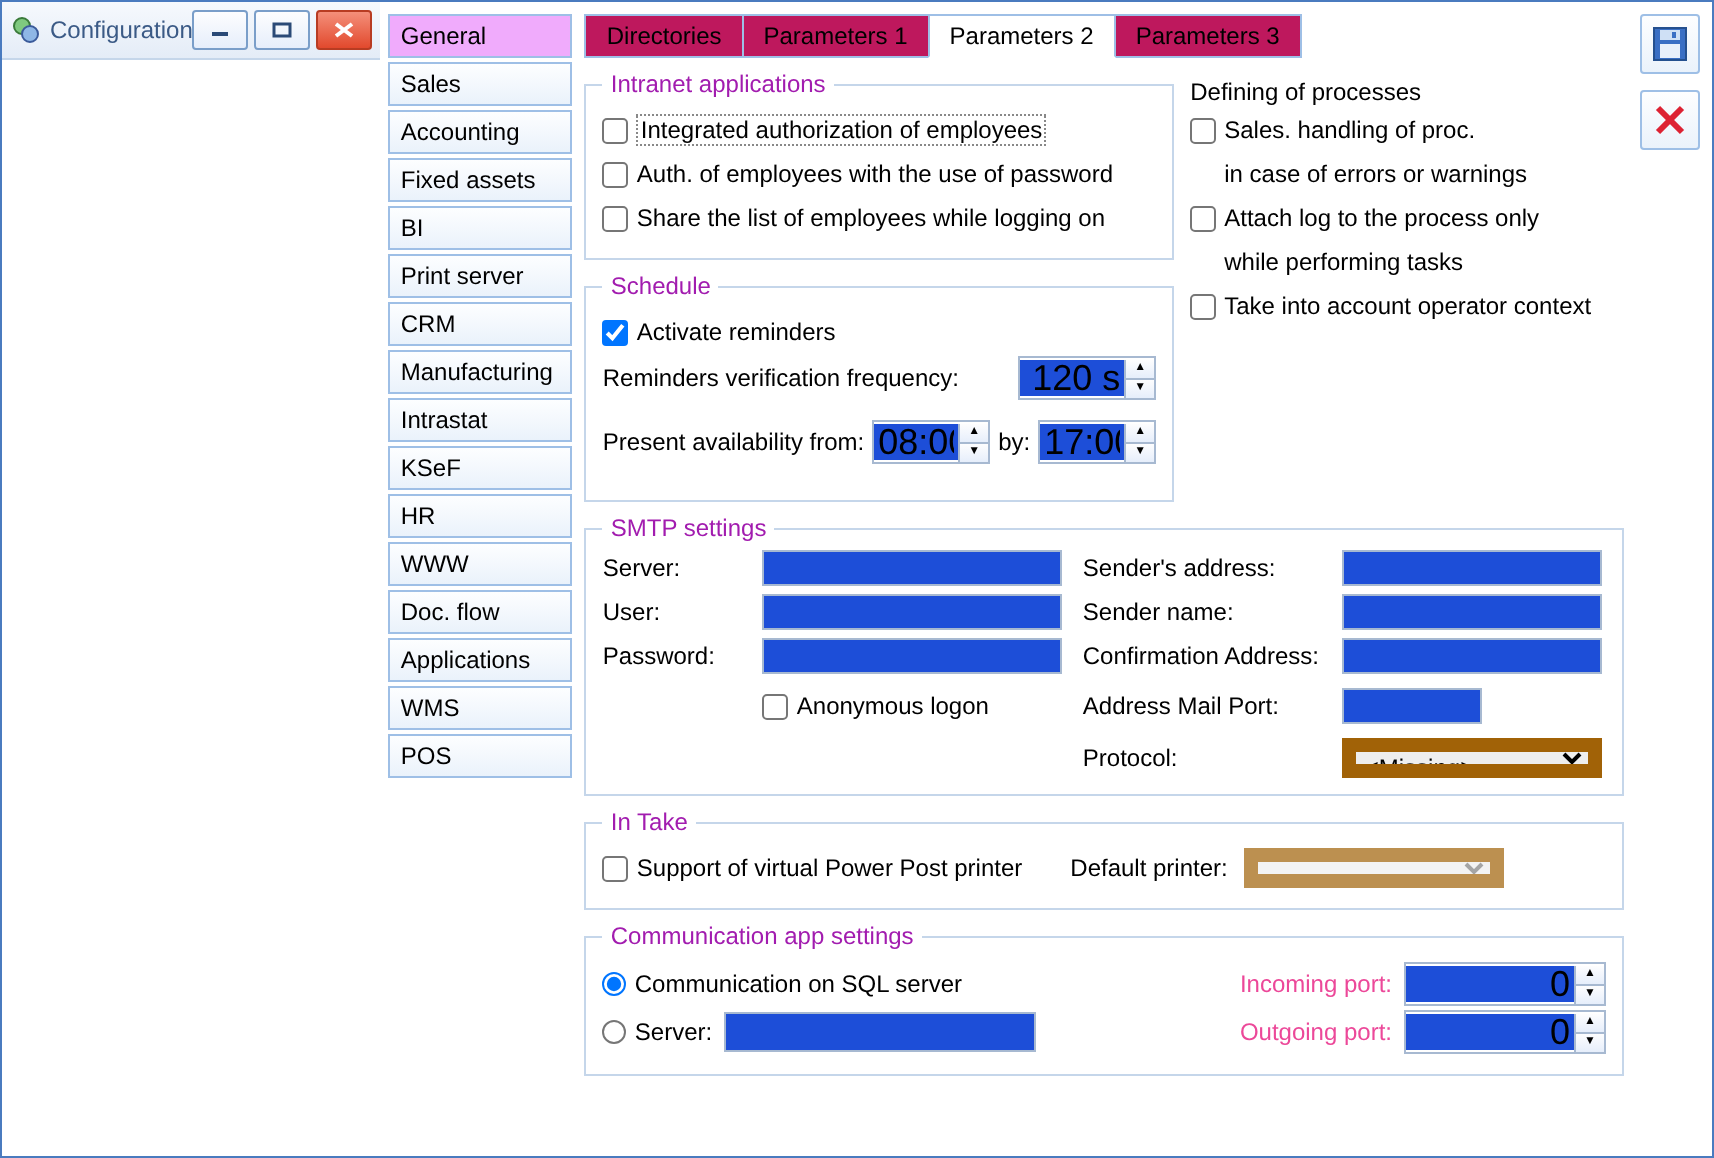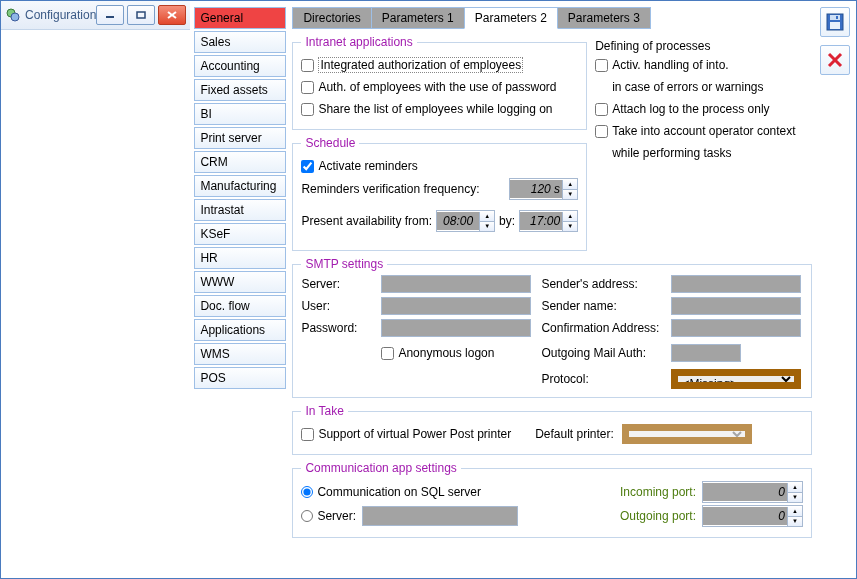--- a/index.html
+++ b/index.html
@@ -6,45 +6,45 @@
 .window{width:857px;height:579px;border:1px solid #4a7bbf;box-sizing:border-box;position:relative;display:flex;flex-direction:row;background:#fff;}
 .titlebar{height:28px;background:linear-gradient(#f6f9fd,#e4ecf7);display:flex;align-items:center;padding:0 4px;border-bottom:1px solid #c5d6ea;}
 .titlebar .ticon{width:16px;height:16px;margin-right:4px;display:flex;align-items:center;justify-content:center;}
 .titlebar .title{flex:1;color:#3b5a86;font-size:12px;}
 .winbtns{display:flex;gap:3px;}
 .winbtn{width:26px;height:18px;border:1px solid #7a9ec9;border-radius:2px;background:linear-gradient(#fdfdfe,#e6eefb);display:flex;align-items:center;justify-content:center;cursor:pointer;}
 .winbtn.close{background:linear-gradient(#f48f7a,#e2492d);border-color:#b83c22;}
 .body{flex:1;display:flex;background:#fff;overflow:hidden;}
 .sidebar{width:92px;padding:6px 4px;display:flex;flex-direction:column;gap:2px;}
 .navbtn{border:1px solid #9ebfe6;background:linear-gradient(#fdfeff,#eaf2fb);padding:3px 5px;text-align:left;font-size:12px;cursor:pointer;white-space:nowrap;overflow:hidden;}
-.navbtn.sel{background:#ef4444;}
+.navbtn.sel{background:#f0abfc;}
 .main{flex:1;padding:6px 2px 6px 2px;position:relative;display:flex;flex-direction:column;}
 .tabs{display:flex;gap:0;margin-bottom:6px;}
-.tab{border:1px solid #9ebfe6;padding:3px 10px;font-size:12px;cursor:pointer;background:#a3a3a3;margin-right:-1px;}
+.tab{border:1px solid #9ebfe6;padding:3px 10px;font-size:12px;cursor:pointer;background:#be185d;margin-right:-1px;}
 .tab.active{background:#fff;border-bottom:1px solid #fff;position:relative;z-index:2;}
 .content{flex:1;position:relative;}
 fieldset{border:1px solid #c5d6ea;margin:0 0 6px 0;padding:4px 8px 8px 8px;}
 legend{padding:0 4px;color:#a21caf;font-size:12px;}
 .row{display:flex;align-items:center;margin:2px 0;min-height:20px;}
 .chk{width:13px;height:13px;margin:0 4px 0 0;}
 .lbl{white-space:nowrap;}
 .topgrid{display:flex;gap:8px;}
 .col{flex:1;}
-input[type=text]{border:1px solid #a7b9d1;height:18px;padding:0 2px;font-size:12px;background:#a3a3a3;font-style:italic;}
+input[type=text]{border:1px solid #a7b9d1;height:18px;padding:0 2px;font-size:18px;background:#1d4ed8;}
 .spin{display:flex;align-items:center;border:1px solid #a7b9d1;height:20px;background:#fff;}
 .spin input{border:none;width:48px;text-align:right;height:18px;padding:0 2px;}
 .spin .spbtns{display:flex;flex-direction:column;}
 .spin .sp{width:14px;height:9px;border-left:1px solid #a7b9d1;display:flex;align-items:center;justify-content:center;font-size:6px;cursor:pointer;background:linear-gradient(#fdfdfe,#e6eefb);}
 .spin .sp:first-child{border-bottom:1px solid #a7b9d1;}
 .formgrid{display:grid;grid-template-columns:70px 150px 120px 130px;column-gap:10px;row-gap:4px;align-items:center;}
 .formgrid .l{text-align:left;}
 .formgrid input[type=text]{width:100%;box-sizing:border-box;}
 select.combo{border:7px solid #a16207;height:20px;width:130px;background:#eee;font-size:12px;}
 .radio{width:12px;height:12px;margin:0 4px 0 0;}
-.disabled{color:#4d7c0f;}
+.disabled{color:#ec4899;}
 .rightbar{width:34px;padding:6px 4px;display:flex;flex-direction:column;gap:8px;align-items:center;}
 .toolbtn{width:28px;height:28px;border:1px solid #9ebfe6;border-radius:2px;background:linear-gradient(#fdfeff,#eaf2fb);display:flex;align-items:center;justify-content:center;cursor:pointer;}
 .dotted{border:1px dotted #888;padding:0 1px;}
 svg{display:block;}
 </style>
 </head>
 <body>
 
 <div class="window">
   <div class="titlebar">
@@ -158,35 +158,35 @@
                 </div>
               </div>
             </fieldset>
           </div>
 
           <div class="col" style="flex:0.95">
             <fieldset style="border:none;padding:4px 0 8px 0;margin:0">
               <div style="color:#000000">Defining of processes</div>
               <div class="row">
                   <input type="checkbox" class="chk" style="">
-                  <span class="lbl">Activ. handling of into.</span>
+                  <span class="lbl">Sales. handling of proc.</span>
                 </div>
               <div class="row" style="padding-left:17px">
                   <span class="lbl">in case of errors or warnings</span>
                 </div>
               <div class="row">
                   <input type="checkbox" class="chk" style="">
                   <span class="lbl">Attach log to the process only</span>
                 </div>
-              <div class="row">
-                  <input type="checkbox" class="chk" style="">
-                  <span class="lbl">Take into account operator context</span>
-                </div>
               <div class="row" style="padding-left:17px">
                   <span class="lbl">while performing tasks</span>
+                </div>
+              <div class="row">
+                  <input type="checkbox" class="chk" style="">
+                  <span class="lbl">Take into account operator context</span>
                 </div>
             </fieldset>
           </div>
         </div>
 
         <fieldset>
           <legend>SMTP settings</legend>
           <div class="formgrid">
             <span class="l">Server:</span>
             <input type="text" value="" style="">
@@ -201,21 +201,21 @@
             <span class="l">Password:</span>
             <input type="text" value="" style="">
             <span class="l">Confirmation Address:</span>
             <input type="text" value="" style="">
 
             <span></span>
             <div class="row">
                 <input type="checkbox" class="chk" style="">
                 <span class="lbl">Anonymous logon</span>
               </div>
-            <span class="l">Outgoing Mail Auth:</span>
+            <span class="l">Address Mail Port:</span>
             <input type="text" style="width: 70px;" value="">
 
             <span></span>
               <span></span>
             <span class="l">Protocol:</span>
             <select class="combo"><option>&lt;Missing&gt;</option></select>
           </div>
         </fieldset>
 
         <fieldset>

